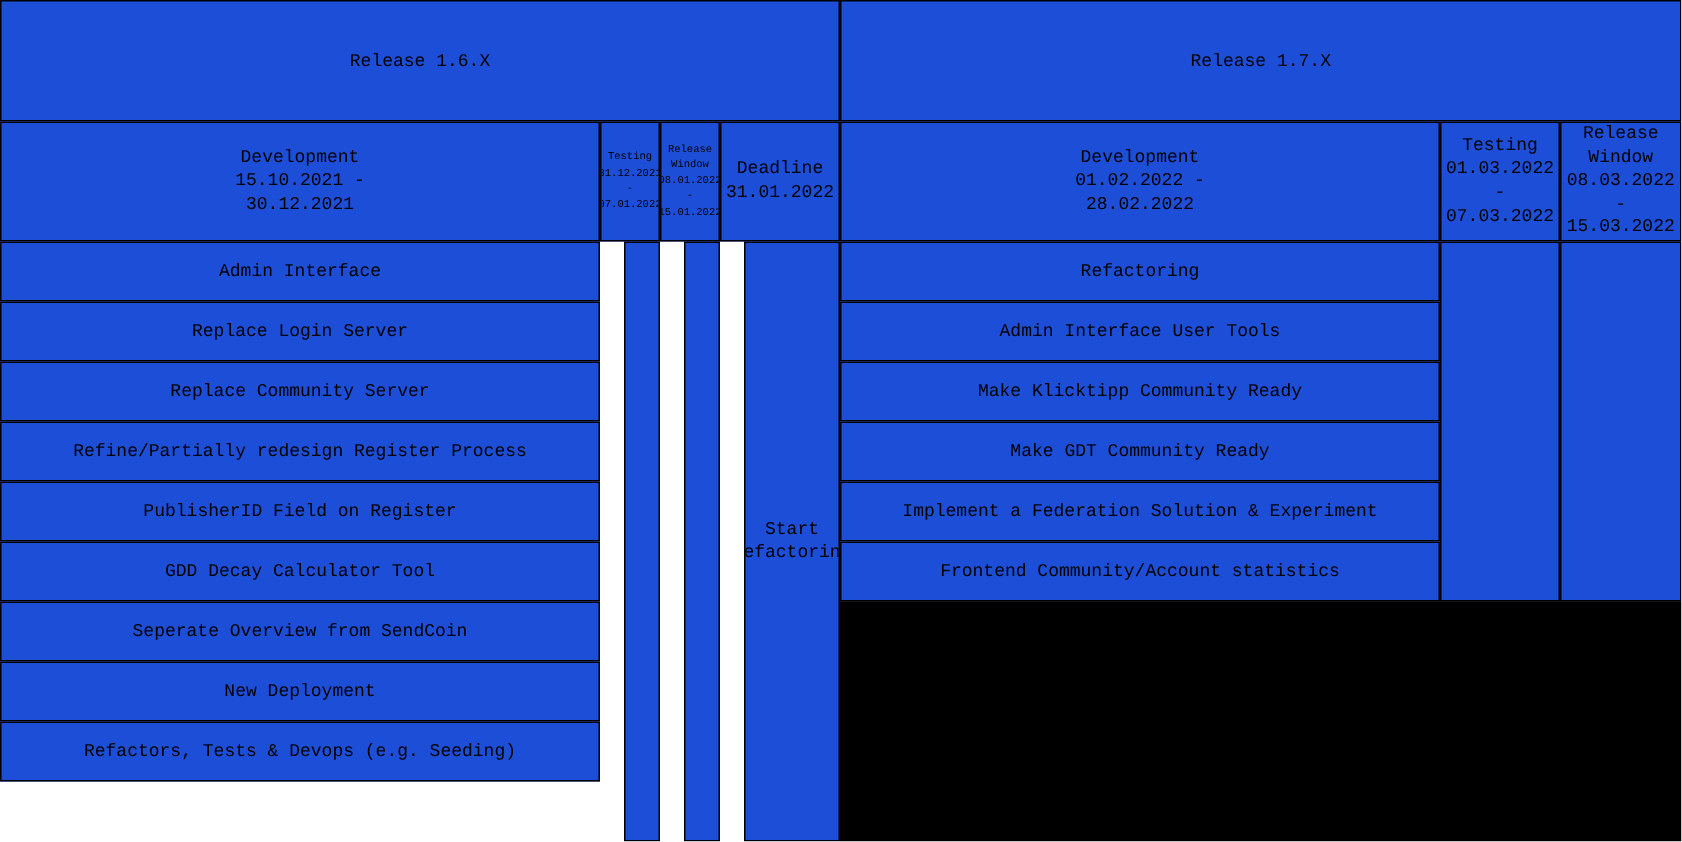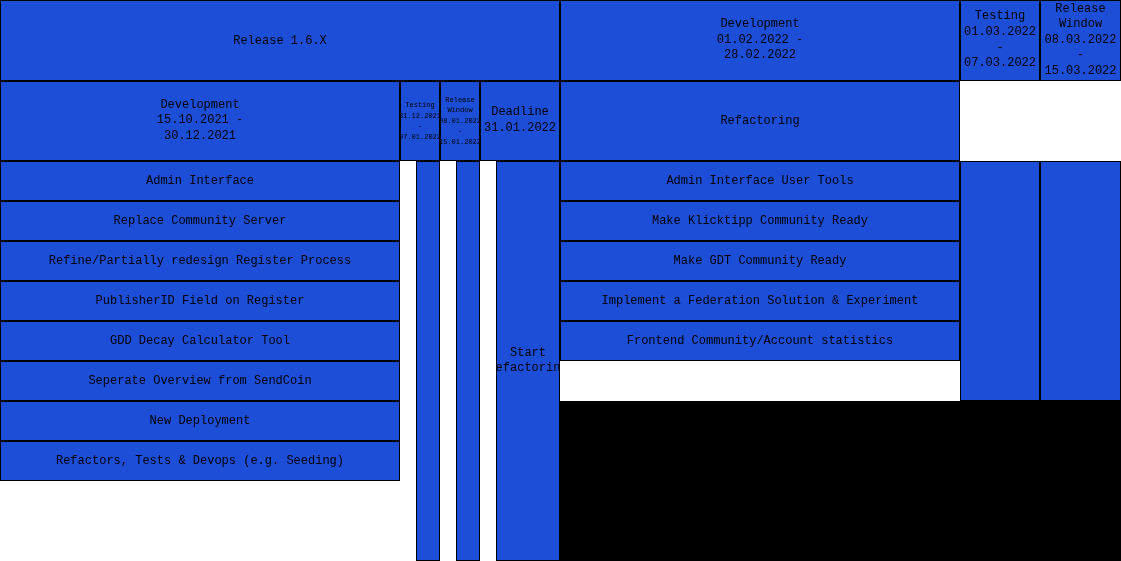--- a/index.html
+++ b/index.html
@@ -76,30 +76,32 @@
 08.01.2022
 -
 15.01.2022</div>
     <div class="c hdr">Deadline
 31.01.2022</div>
 
     <div class="c task" style="grid-column:1">Admin Interface</div>
     <div class="c span-rows-left" style="grid-column:2"></div>
     <div class="c span-rows-left" style="grid-column:3"></div>
     <div class="c span-rows-left note" style="grid-column:4">Start refactoring</div>
+    <div class="c task" style="grid-column:1">Replace Login Server</div>
     <div class="c task" style="grid-column:1">Replace Community Server</div>
     <div class="c task" style="grid-column:1">Refine/Partially redesign Register Process</div>
     <div class="c task" style="grid-column:1">PublisherID Field on Register</div>
     <div class="c task" style="grid-column:1">GDD Decay Calculator Tool</div>
     <div class="c task" style="grid-column:1">Seperate Overview from SendCoin</div>
     <div class="c task" style="grid-column:1">New Deployment</div>
     <div class="c task" style="grid-column:1">Refactors, Tests &amp; Devops (e.g. Seeding)</div>
   </div>
 
   <div id="right-table" class="tbl">
+    <div class="c title-cell">Release 1.7.X</div>
 
     <div class="c hdr">Development
 01.02.2022 -
 28.02.2022</div>
     <div class="c hdr">Testing
 01.03.2022 -
 07.03.2022</div>
     <div class="c hdr">Release
 Window
 08.03.2022 -

